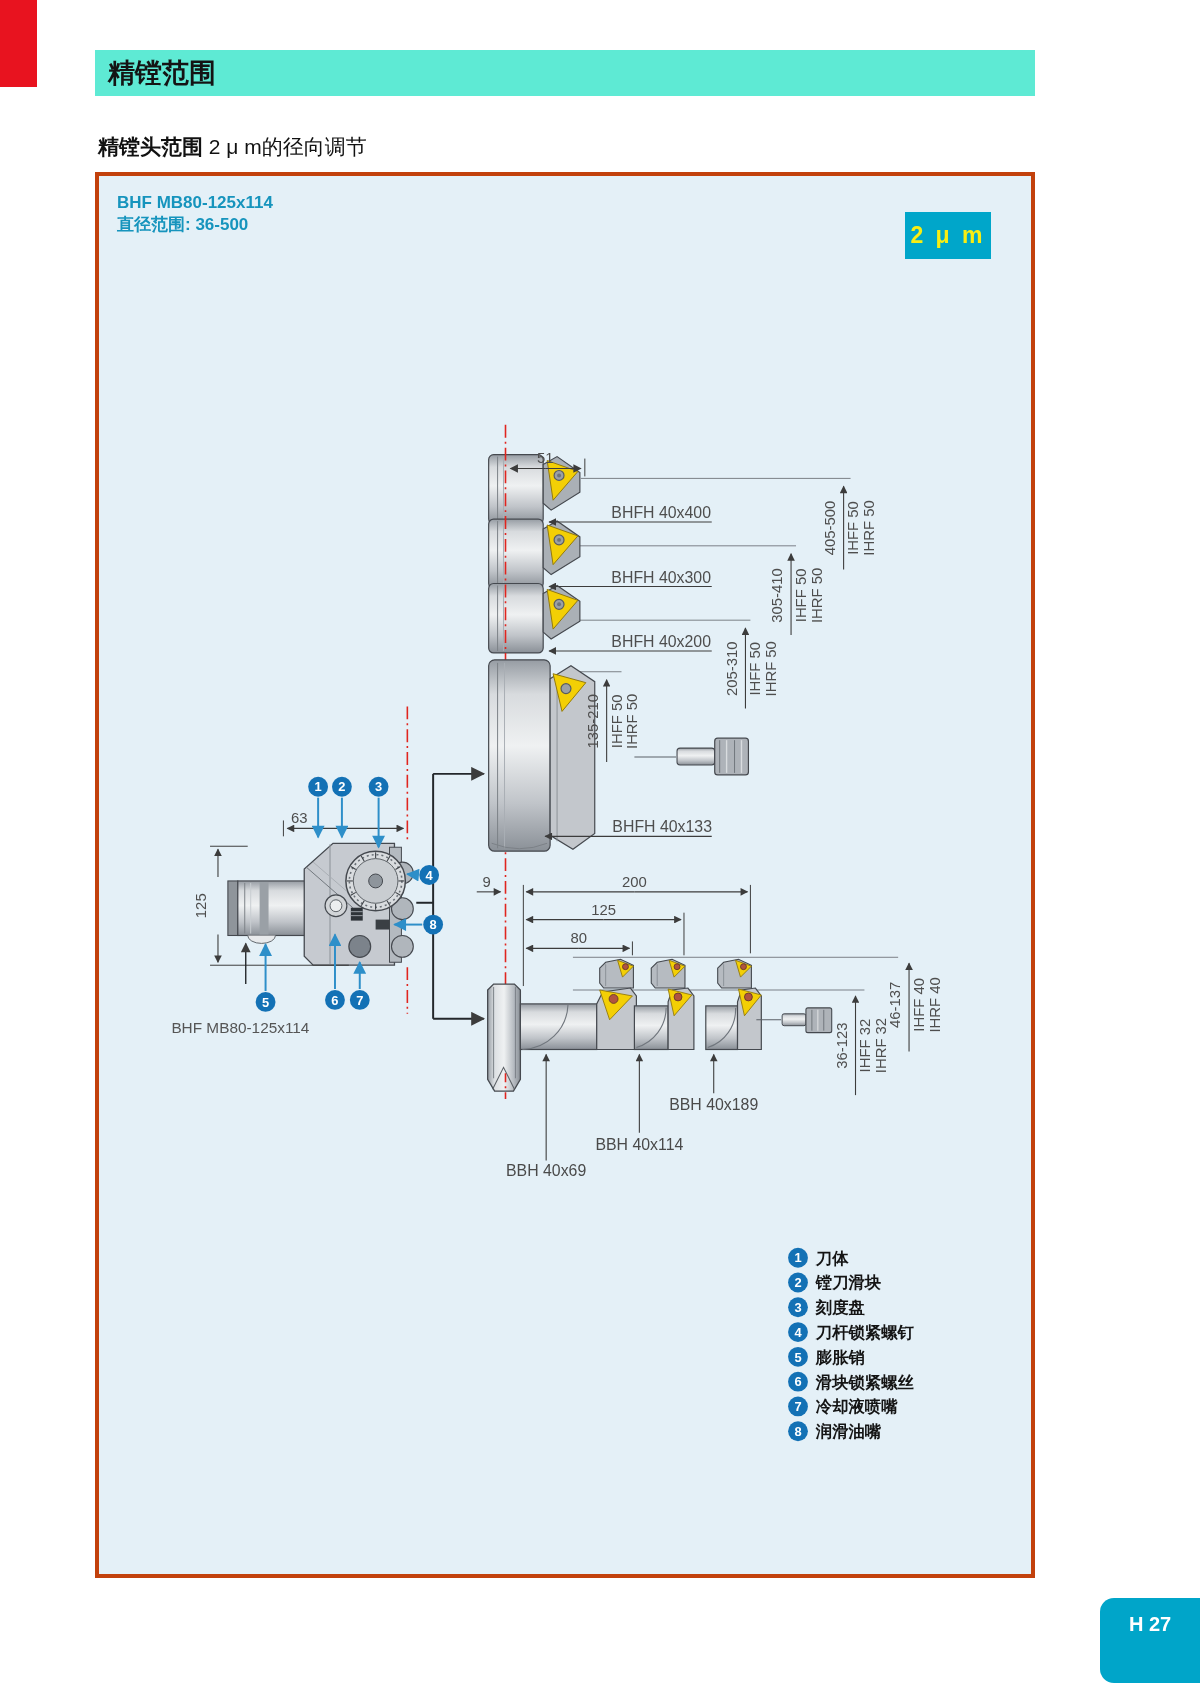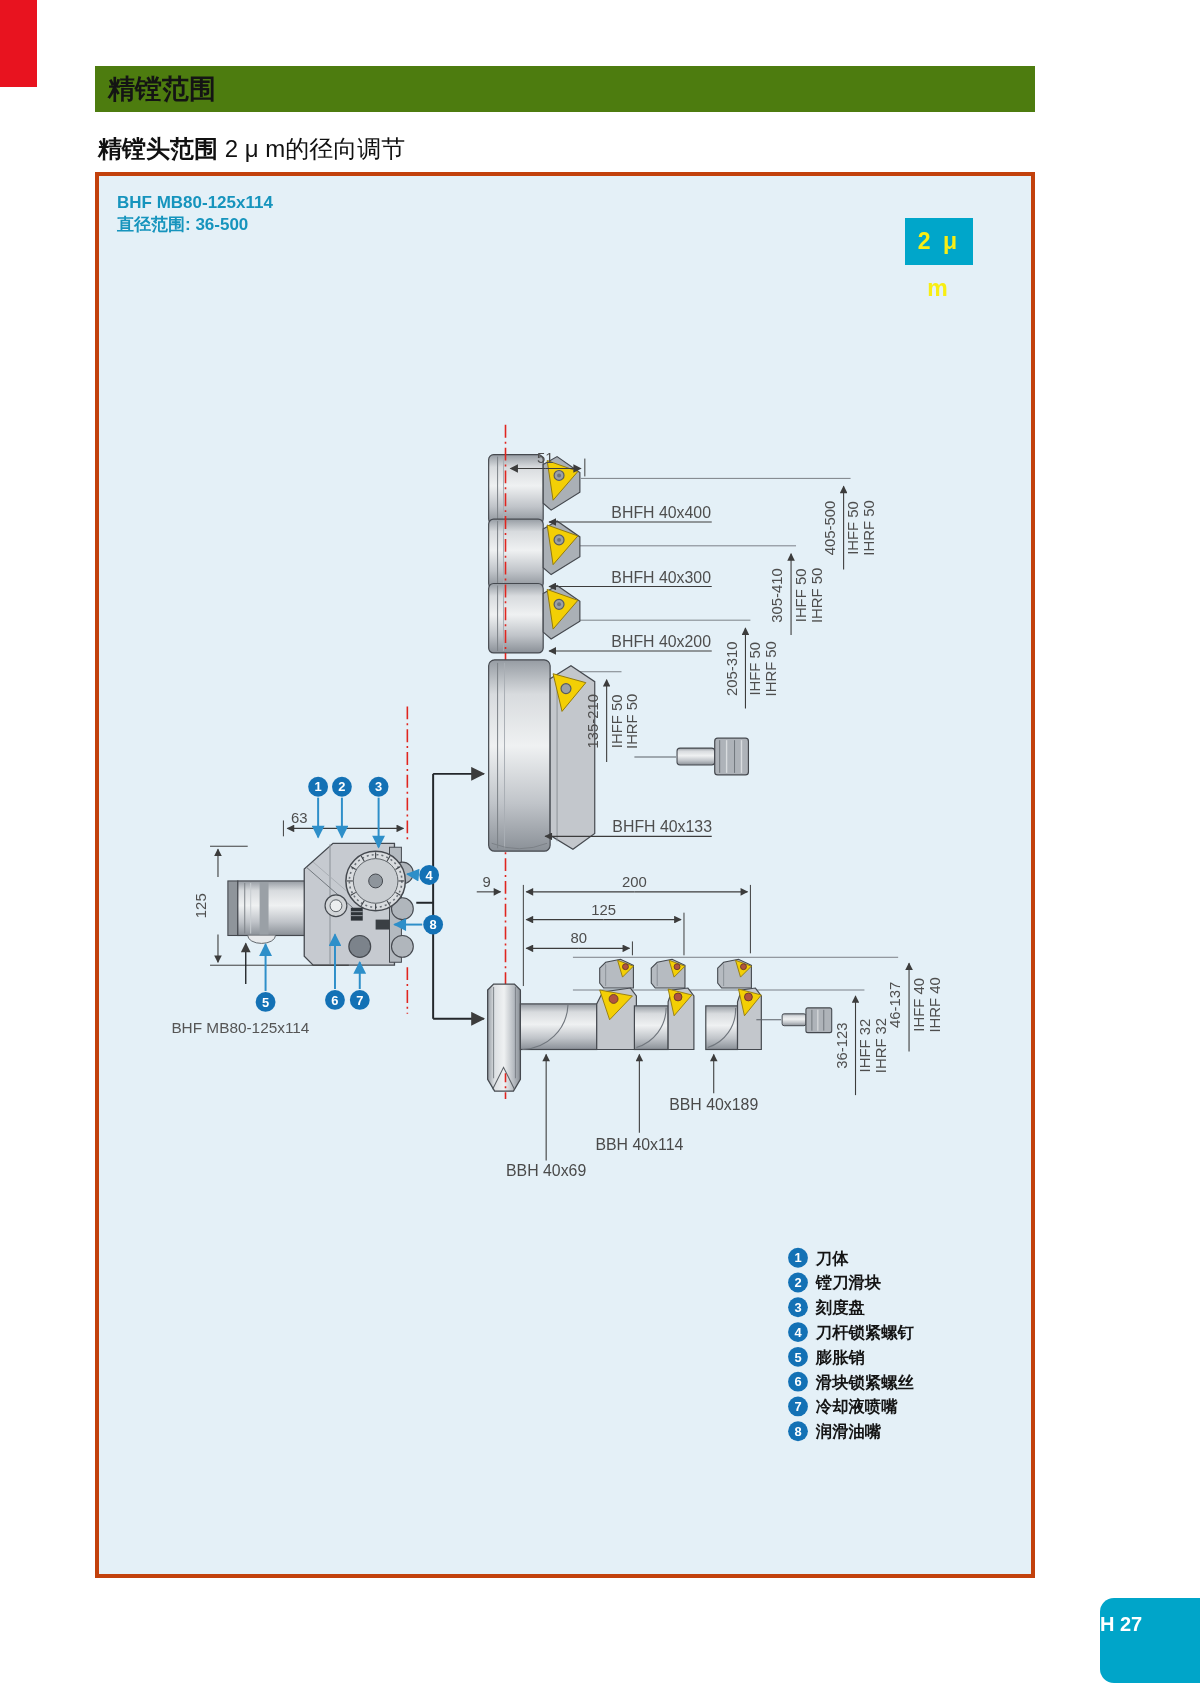--- a/index.html
+++ b/index.html
@@ -1,42 +1,42 @@
 <!DOCTYPE html>
 <html><head>
 <meta charset="utf-8">
 <style>
   html,body{margin:0;padding:0;background:#fff;}
   .page{position:relative;width:1200px;height:1683px;background:#ffffff;
         font-family:"Liberation Sans",sans-serif;overflow:hidden;}
   .red-corner{position:absolute;left:0;top:0;width:37px;height:87px;background:#e8131f;}
-  .title-bar{position:absolute;left:95px;top:66px;width:940px;height:46px;background:#4d7c0f;}
+  .title-bar{position:absolute;left:95px;top:50px;width:940px;height:46px;background:#5eead4;}
   .title-bar .tt{font-size:27px;font-weight:bold;color:#141414;line-height:46px;padding-left:13px;}
-  .subtitle{position:absolute;left:98px;top:133px;font-size:24px;color:#111;}
+  .subtitle{position:absolute;left:98px;top:133px;font-size:21px;color:#111;}
   .subtitle b{font-weight:bold;}
   .panel{position:absolute;left:95px;top:172px;width:940px;height:1406px;box-sizing:border-box;
          border:4px solid #c2410c;background:#e4f0f7;}
   .panel-model{position:absolute;left:18px;top:16px;color:#1694bd;font-weight:bold;
                font-size:17px;line-height:1.3;z-index:3;}
-  .badge{position:absolute;left:806px;top:42px;width:68px;height:47px;background:#00a6ca;
+  .badge{position:absolute;left:806px;top:36px;width:86px;height:47px;background:#00a6ca;
          color:#f8ee12;font-size:23px;font-weight:bold;text-align:center;line-height:47px;
          letter-spacing:3px;z-index:3;}
   .dsvg{position:absolute;left:0;top:0;}
   svg{font-family:"Liberation Sans",sans-serif;}
   svg text{fill:#4e4e4e;}
   .t{font-size:15px;}
   .tl{font-size:16px;}
   .tb{font-size:16px;fill:#4a4a4a;}
   .cn{font-size:13px;font-weight:bold;fill:#ffffff;}
   .lg{font-size:16.5px;font-weight:600;fill:#141414;}
   .hl{font-size:15.5px;fill:#555;}
   .footer-brand{position:absolute;left:925px;top:1600px;width:170px;height:55px;}
   .pageno{position:absolute;left:1100px;top:1598px;width:100px;height:85px;background:#00a5c9;
           border-radius:14px 0 0 0;border-bottom-left-radius:14px;}
-  .pageno span{display:block;margin-top:15px;color:#ffffff;
+  .pageno span{display:block;text-align:center;margin-top:15px;color:#ffffff;
                font-size:20px;font-weight:bold;}
 </style>
 </head>
 <body>
 
 <div class="page">
 
   <div class="red-corner"></div>
 
   <div class="title-bar">

